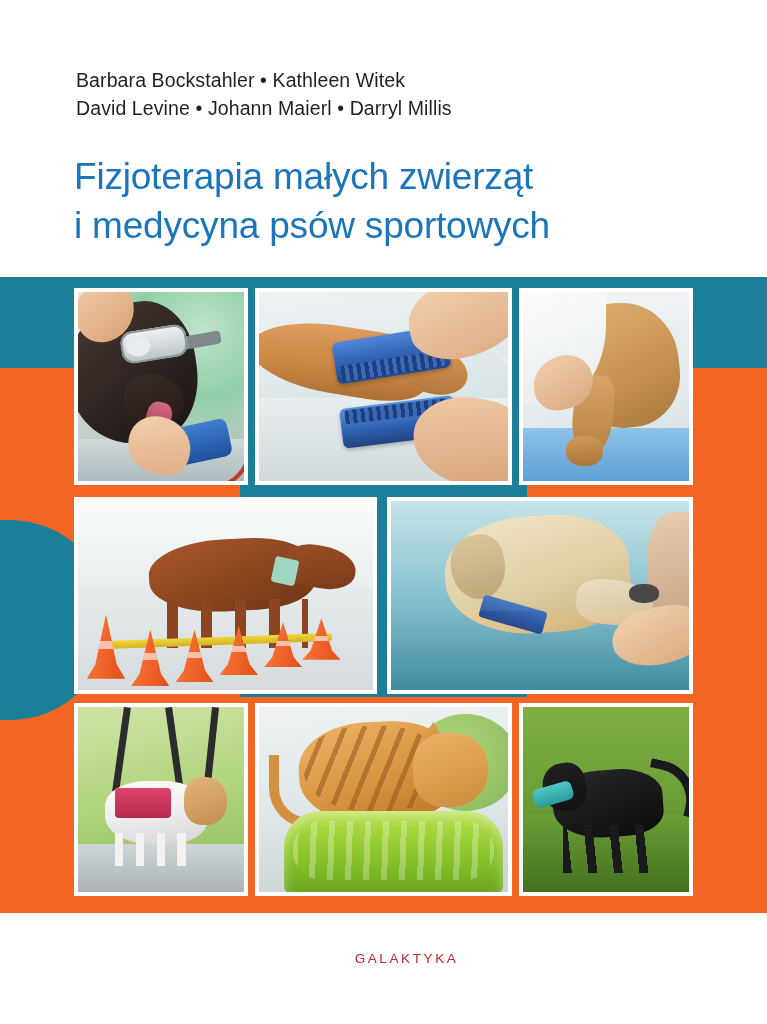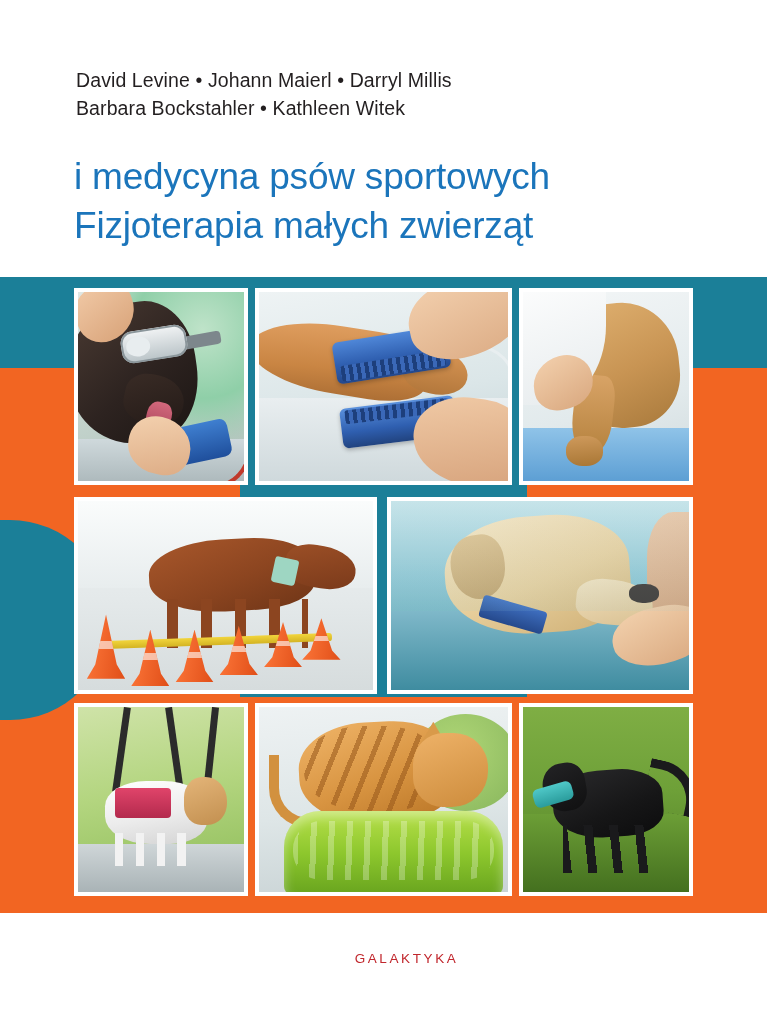--- a/index.html
+++ b/index.html
@@ -364,26 +364,26 @@
 
   <div class="band-teal"></div>
   <div class="teal-middle"></div>
   <div class="orange-left"></div>
   <div class="orange-right"></div>
   <div class="orange-band-mid"></div>
   <div class="teal-notch"></div>
 
   <div class="top-white">
     <div class="authors">
+      <div class="line">Barbara Bockstahler • Kathleen Witek</div>
       <div class="line">David Levine • Johann Maierl • Darryl Millis</div>
-      <div class="line">Barbara Bockstahler • Kathleen Witek</div>
     </div>
     <div class="title">
+      <div class="line">Fizjoterapia małych zwierząt</div>
       <div class="line">i medycyna psów sportowych</div>
-      <div class="line">Fizjoterapia małych zwierząt</div>
     </div>
   </div>
 
   <div class="photo" id="p1">
     <div class="inner">
       <div class="p1-bg"></div>
       <div class="p1-blue"></div>
       <div class="p1-dog"></div>
       <div class="p1-snout"></div>
       <div class="p1-tongue"></div>

